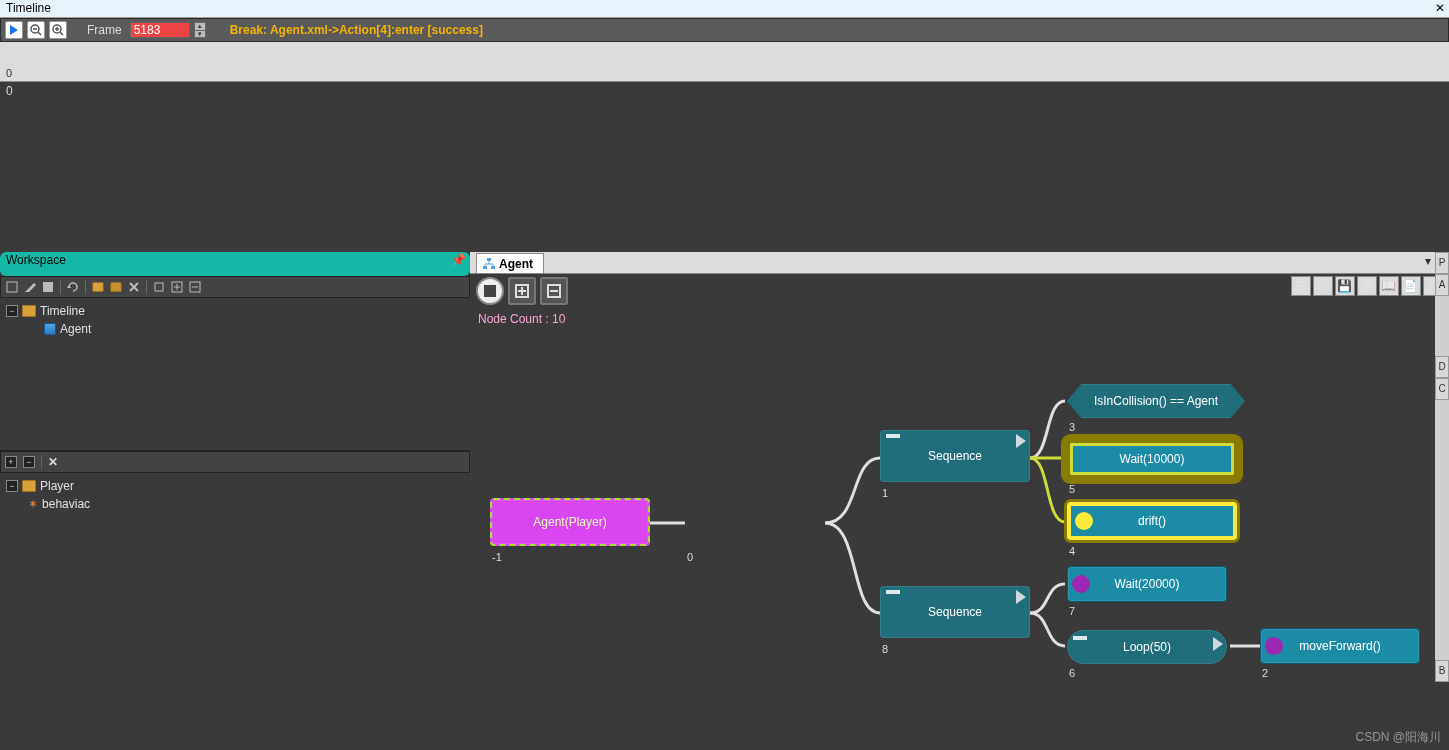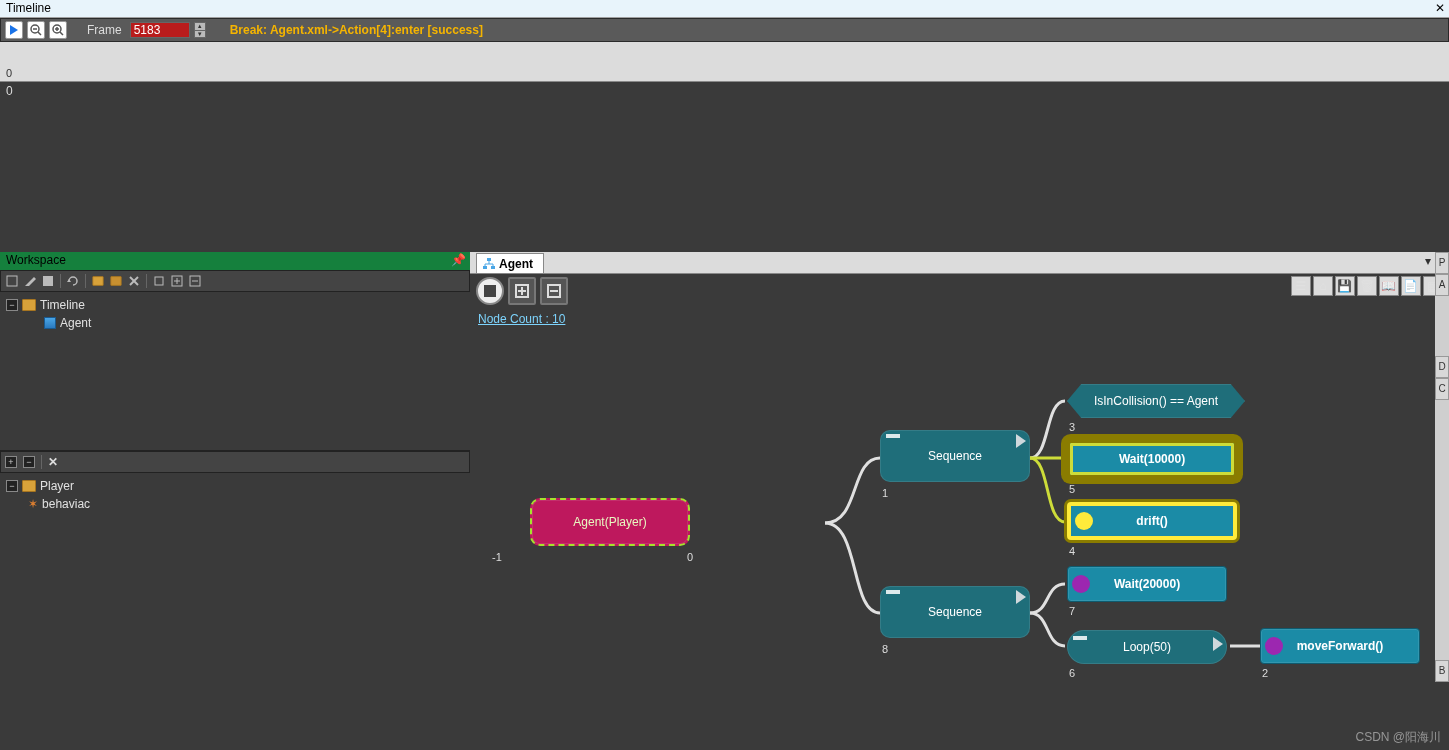--- a/index.html
+++ b/index.html
@@ -6,37 +6,37 @@
   body { width: 1449px; height: 750px; background: #3a3a3a; color: #e0e0e0; overflow: hidden; position: relative; }
 
   
   .timeline-title { background: #e8f4fb; color: #000; height: 18px; padding: 1px 6px; border-bottom: 1px solid #a0a0a0; position: relative; }
   .timeline-close { position: absolute; right: 4px; top: 1px; font-family: sans-serif; cursor: pointer; }
   .timeline-toolbar { background: #5a5a5a; border: 1px solid #2a2a2a; height: 24px; display: flex; align-items: center; gap: 4px; padding: 0 4px; }
   .tl-btn { width: 18px; height: 18px; background: #fff; border: 1px solid #999; display: inline-flex; align-items: center; justify-content: center; cursor: pointer; border-radius: 2px; }
   .tl-play svg { fill: #1a73e8; }
   .tl-zoom svg { stroke: #555; stroke-width: 1.5; fill: none; }
   .frame-label { color: #ddd; margin-left: 16px; margin-right: 4px; }
-  .frame-input { background: #b91c1c; color: #fff; border: 1px solid #666; width: 60px; height: 16px; padding: 0 3px; }
+  .frame-input { background: #ef4444; color: #fff; border: 1px solid #666; width: 60px; height: 16px; padding: 0 3px; }
   .frame-spin { display:flex; flex-direction:column; border:1px solid #666; height:16px; width:12px; }
   .frame-spin div { flex:1; background:#bbb; border-bottom:1px solid #666; display:flex;align-items:center;justify-content:center;font-size:6px; color:#333; cursor:pointer;}
   .frame-spin div:last-child{border-bottom:none;}
   .break-text { color: #f5b400; font-weight: bold; margin-left: 20px; }
   .timeline-track { background: #dcdcdc; height: 40px; border-bottom: 1px solid #888; position: relative; }
   .timeline-track .tick { position: absolute; left: 6px; bottom: 2px; color: #333; font-size: 11px; }
   .timeline-dark { background: #3a3a3a; height: 170px; position: relative; }
   .timeline-dark .zero { position: absolute; left: 6px; top: 2px; color: #ddd; }
 
   
   .lower { display: flex; height: calc(100% - 252px); }
   .left { width: 470px; display: flex; flex-direction: column; }
   .right { flex: 1; display: flex; flex-direction: column; position: relative; }
 
   
-  .panel-head { background: #15803d; color: #000; height: 18px; padding: 1px 6px; position: relative; }
+  .panel-head { background: #14b8a6; color: #000; height: 24px; padding: 1px 6px; position: relative; border-radius: 6px; }
   .panel-pin { position: absolute; right: 4px; top: 1px; }
   .ws-toolbar { background: #444; border: 1px solid #222; height: 22px; display: flex; align-items: center; gap: 2px; padding: 0 3px; }
   .ws-tool { width: 16px; height: 16px; display: inline-flex; align-items: center; justify-content: center; cursor: pointer; }
   .ws-sep { width: 1px; height: 14px; background: #666; margin: 0 2px; }
   .ws-tree { background: #3a3a3a; flex: 1; padding: 4px 6px; }
   .tree-row { display: flex; align-items: center; gap: 4px; color: #e0e0e0; padding: 2px 0; }
   .tree-row.child { padding-left: 22px; }
   .tree-tog { width: 12px; height: 12px; border: 1px solid #888; background: #222; display: inline-flex; align-items: center; justify-content: center; font-size: 9px; cursor: pointer; color:#ccc; line-height:1;}
   .folder-ico { width: 14px; height: 12px; background: #d8a23a; border: 1px solid #a77520; border-radius: 1px; position:relative;}
   .bt-ico { width:12px;height:12px; background:linear-gradient(#4aa6e6,#2a7ac0); border:1px solid #1a5a90;}
@@ -55,27 +55,27 @@
   .tab-ctrls span{cursor:pointer;color:#333;}
   .canvas-toolbar { height:34px; background:#3a3a3a; display:flex; align-items:center; gap:4px; padding:2px 6px; border-bottom:0; }
   .cv-btn { width:28px;height:28px; background:#555; border:2px solid #777; display:inline-flex;align-items:center;justify-content:center; cursor:pointer; border-radius:2px;}
   .cv-btn svg{stroke:#ddd;fill:none;stroke-width:2;}
   .cv-stop{width:28px;height:28px;background:#eee;border:2px solid #888;border-radius:14px;display:inline-flex;align-items:center;justify-content:center;}
   .cv-stop span{width:12px;height:12px;background:#444;}
   .cv-right-tools { position:absolute; right:6px; top:2px; display:flex; gap:2px;}
   .cv-rtool{width:20px;height:20px;border:1px solid #888;background:#dcdcdc;display:inline-flex;align-items:center;justify-content:center;cursor:pointer;}
 
   .canvas { flex:1; background:#3a3a3a; position:relative; overflow:hidden;}
-  .node-count { position:absolute; left:8px; top:4px; color:#7dd3fc;text-decoration:underline; }
-
-  
-  .bt-node { position:absolute; border-radius:10px; display:flex; align-items:center; justify-content:center; color:#fff; font-size:13px; box-shadow: inset 0 0 0 1px rgba(255,255,255,.1);}
-  .bt-root { border:2px dashed #a6e22e; background:#be185d; color:#e8f8c0;margin-left:40px;}
+  .node-count { position:absolute; left:8px; top:4px; color:#f9a8d4; }
+
+  
+  .bt-node { position:absolute; border-radius:4px; display:flex; align-items:center; justify-content:center; color:#fff; font-size:13px; box-shadow: inset 0 0 0 1px rgba(255,255,255,.1);}
+  .bt-root { border:2px dashed #a6e22e; background:#d946ef; color:#e8f8c0;}
   .bt-teal { background:#1f6e7a; }
-  .bt-action { background:#1b8ba6; border:1px solid #0e5a6e; border-radius:4px;font-weight:bold;}
+  .bt-action { background:#1b8ba6; border:1px solid #0e5a6e; border-radius:4px;}
   .bt-hl-yellow { box-shadow: 0 0 0 3px #cddc39 inset, 0 0 0 6px #8a7c00; }
   .bt-hex { clip-path: polygon(8% 0,92% 0,100% 50%,92% 100%,8% 100%,0 50%); border-radius:0;}
   .bt-idx { position:absolute; color:#ddd; font-size:11px; }
   .bt-collapse { position:absolute; left:6px; top:4px; width:14px;height:4px; background:#fff; opacity:.85;}
   .bt-play { position:absolute; right:4px; top:4px; width:0;height:0; border-left:10px solid #cfd8dc; border-top:7px solid transparent; border-bottom:7px solid transparent;}
   .bt-dot { position:absolute; left:4px; top:50%; transform:translateY(-50%); width:18px;height:18px; border-radius:9px;}
   .dot-yellow{background:#ffeb3b;}
   .dot-purple{background:#9c27b0;}
 
   

